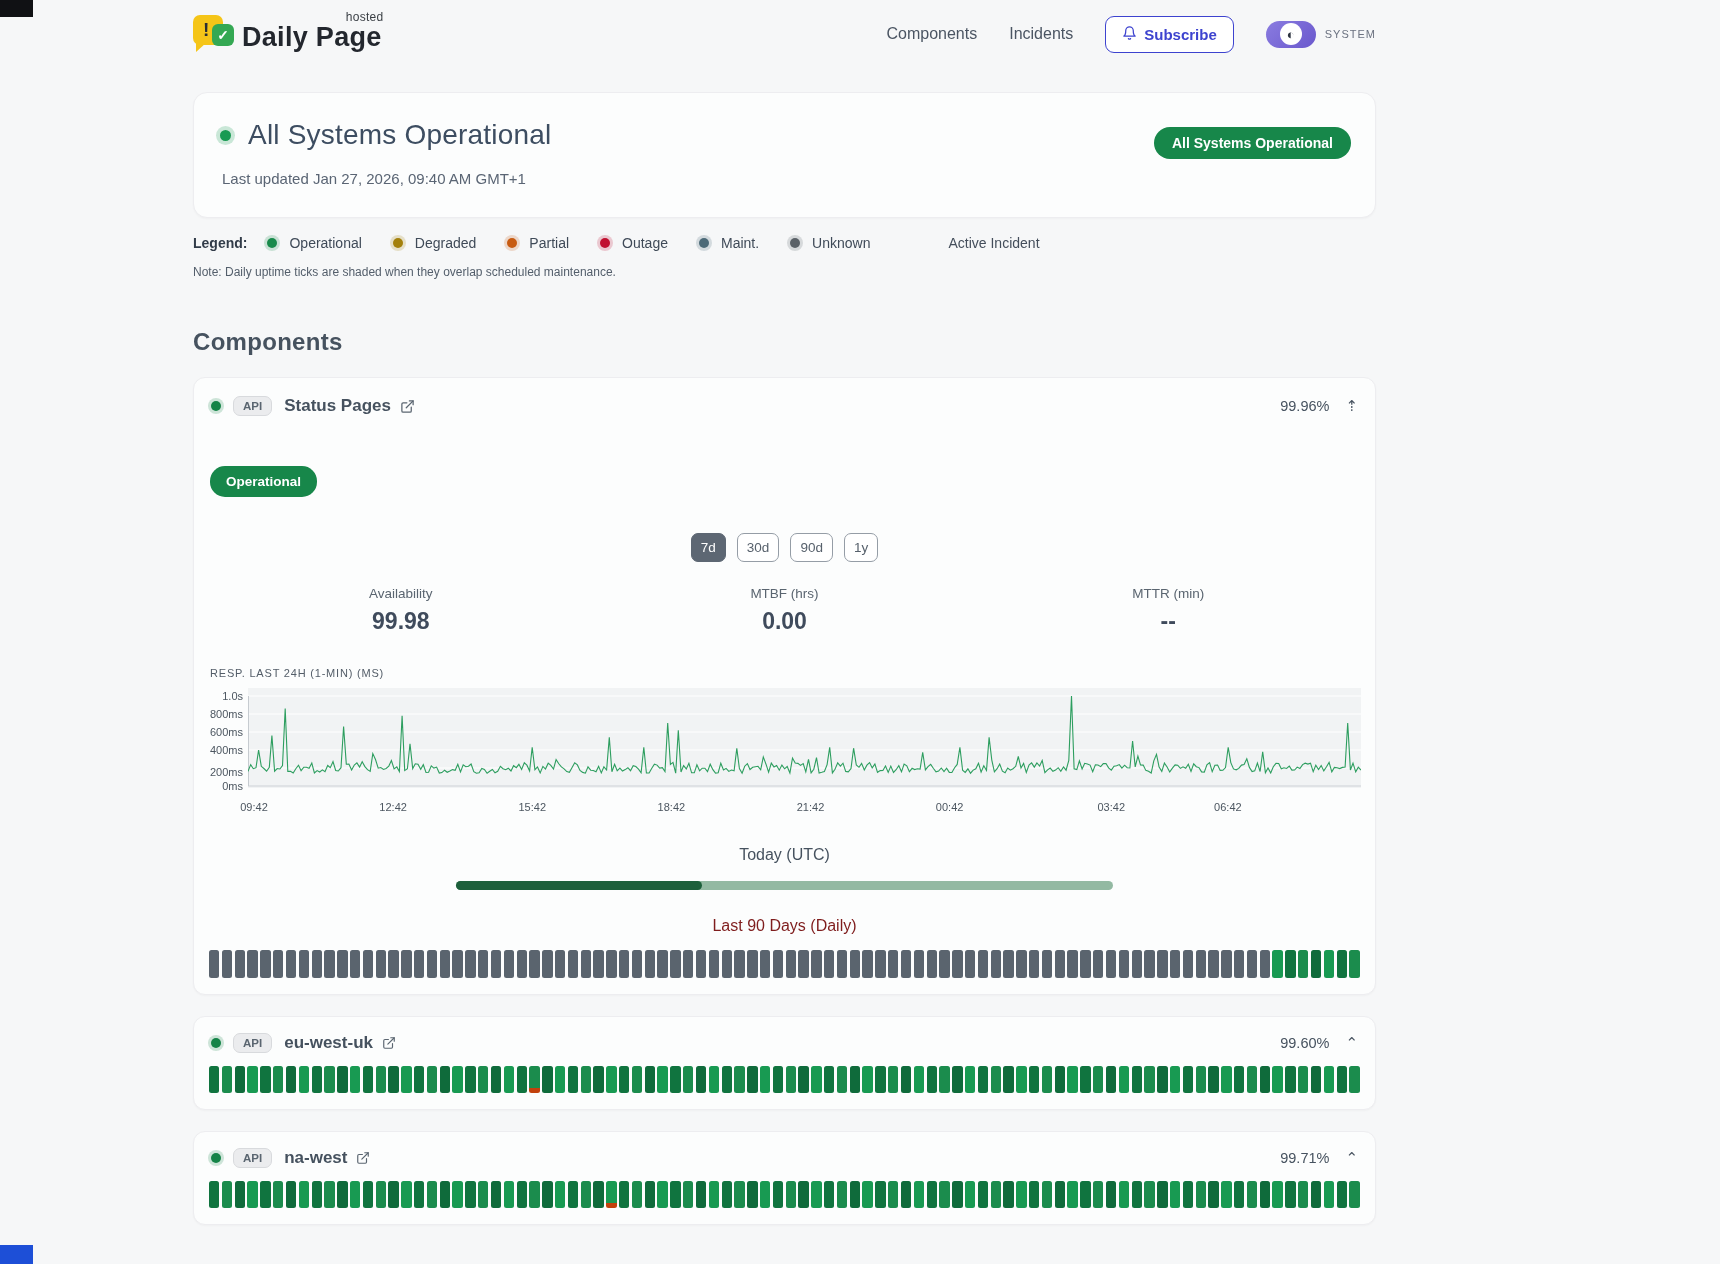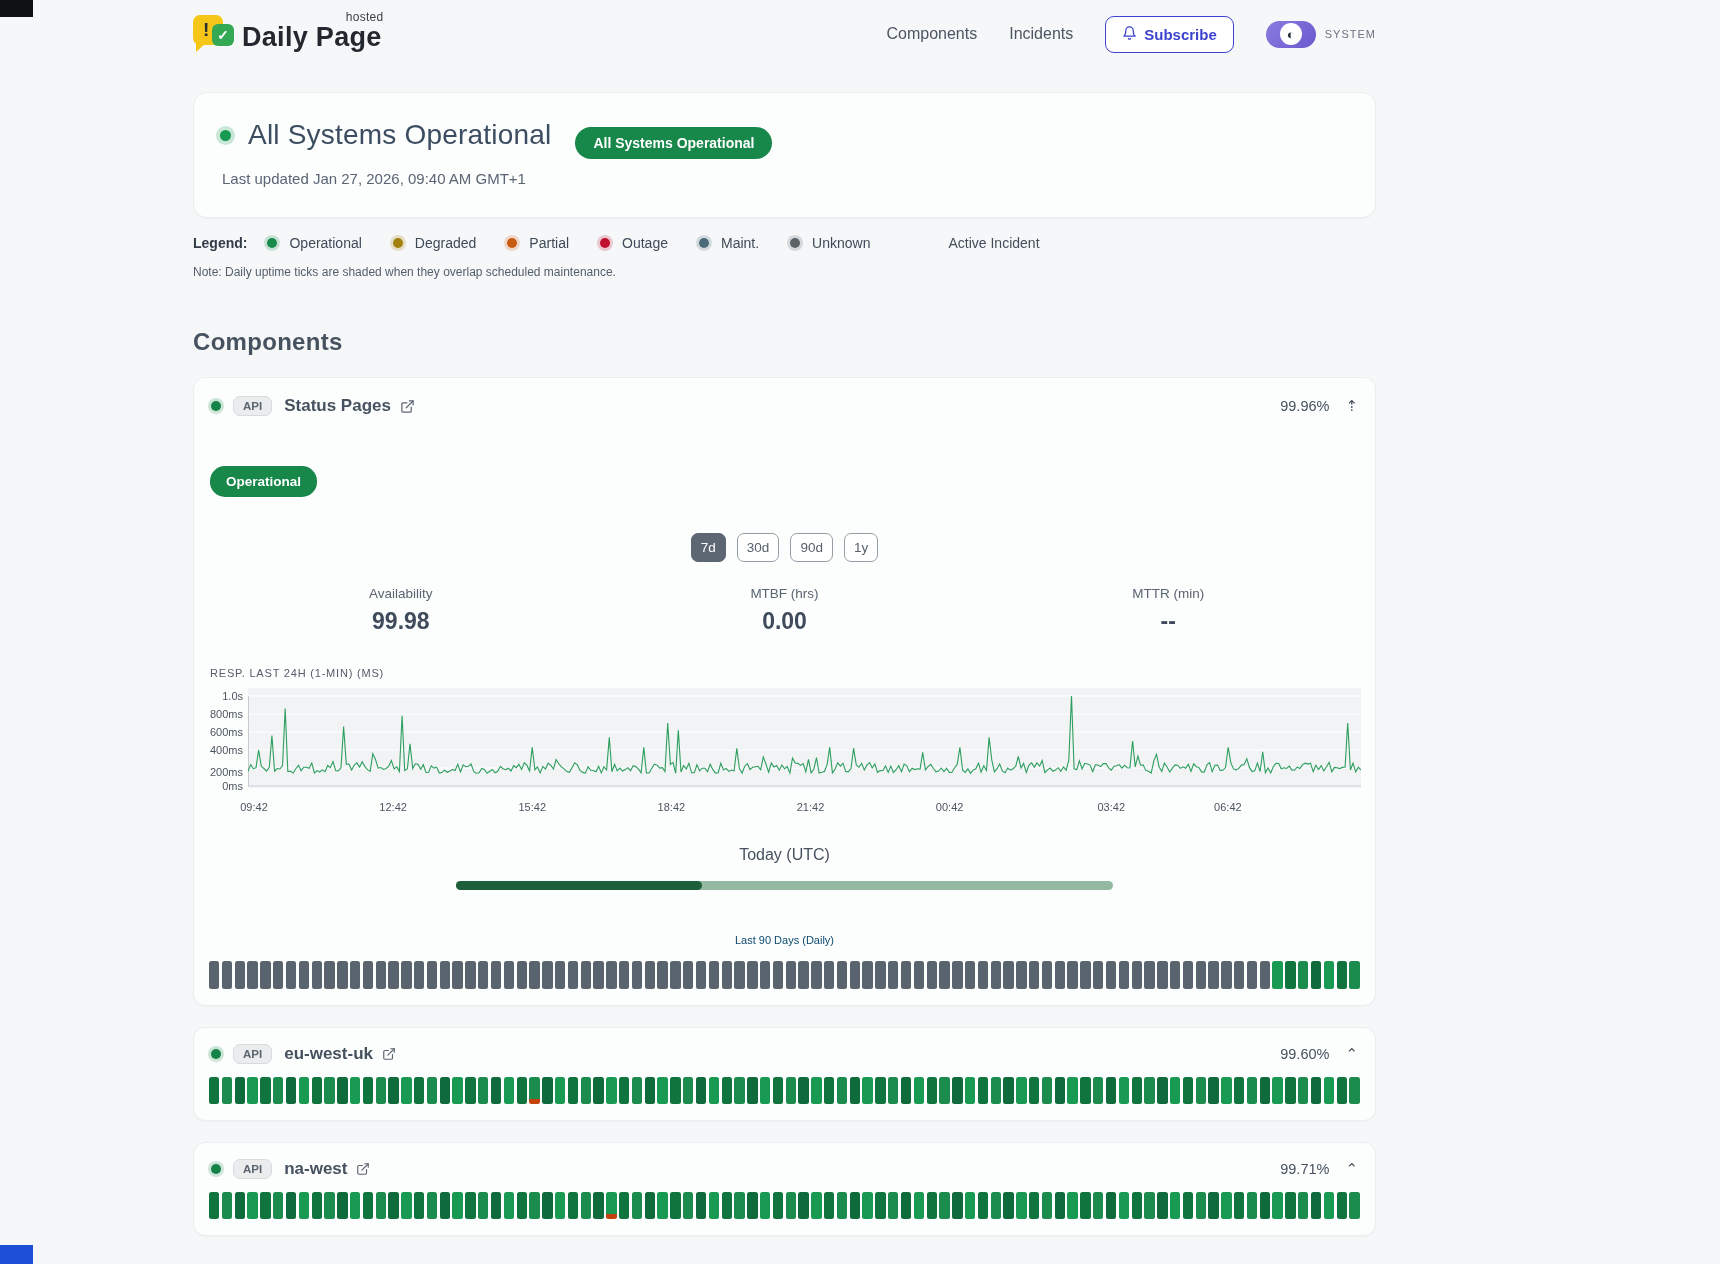--- a/index.html
+++ b/index.html
@@ -32,21 +32,21 @@
   .subscribe-btn { display:flex; align-items:center; gap:7px; border:1.5px solid #3d43cf; background:#fff;
      color:#3d43cf; font-weight:bold; font-size:15px; padding:8px 16px; border-radius:9px; cursor:pointer; }
   .theme-toggle { width:50px; height:27px; border-radius:14px; background:linear-gradient(135deg,#8a7ce0,#6a58cd);
      position:relative; cursor:pointer; }
   .theme-knob { position:absolute; left:14px; top:2.5px; width:22px; height:22px; border-radius:50%; background:#fff;
      display:flex; align-items:center; justify-content:center; font-size:13px; color:#2c3340; }
   .theme-label { font-size:11px; letter-spacing:1px; color:#6b7280; margin-left:9px; }
 
   
   .hero-card { margin-top:34px; background:#fcfdfd; border:1px solid #ededf0; border-radius:14px;
-     padding:26px 24px 30px 24px; display:flex; 
+     padding:26px 24px 30px 24px; display:flex; justify-content:space-between;
      box-shadow:0 1px 2px rgba(20,30,40,0.03);gap:24px; }
   .hero-left { padding-left:2px; }
   .hero-title-row { display:flex; align-items:center; gap:17px; }
   .status-dot { width:11px; height:11px; border-radius:50%; background:#189a52; box-shadow:0 0 0 4px rgba(24,154,82,0.22); }
   .hero-title { font-size:28px; font-weight:500; color:#3d4d61; letter-spacing:0.2px; }
   .hero-updated { margin-top:19px; font-size:15px; color:#5a6574; margin-left:2px; }
   .hero-badge { align-self:flex-start; margin-top:8px; background:#17874a; color:#fff; font-weight:bold;
      font-size:14px; padding:8px 18px; border-radius:16px; }
 
   
@@ -90,21 +90,21 @@
   .chart-area { position:relative; margin-top:9px; margin-left:39px; width:1113px; }
   .chart-ylabels { position:absolute; left:-41px; top:0; width:36px; height:104px; }
   .chart-ylabel { position:absolute; right:0; font-size:11px; color:#4c5660; transform:translateY(-50%); }
   .chart-xlabels { position:relative; height:16px; margin-top:5px; }
   .chart-xlabel { position:absolute; font-size:11px; color:#4c5660; transform:translateX(-50%); }
 
   .today-label { text-align:center; margin-top:29px; font-size:16px; color:#46525f; }
   .progress-track { position:relative; margin:17px auto 0 auto; width:657px; height:9px; border-radius:5px; background:#93b9a2; }
   .progress-fill { position:absolute; left:0; top:0; height:9px; border-radius:5px; background:#1d5f3b; }
 
-  .ninety-label { text-align:center; margin-top:44px; font-size:11px; color:#0c4a6e; }
+  .ninety-label { text-align:center; margin-top:27px; font-size:16px; color:#7f1d1d; }
   .ticks-row { display:flex; gap:2.4px; margin-top:15px; height:28px; }
   .ticks-row.small { height:27px; margin-top:13px; }
   .tick { flex:1; border-radius:2.5px; }
 
   .collapsed-card .comp-head { padding:2px 2px 0 2px; }
 </style>
 </head>
 <body>
 
 <div class="artifact-top"></div>

